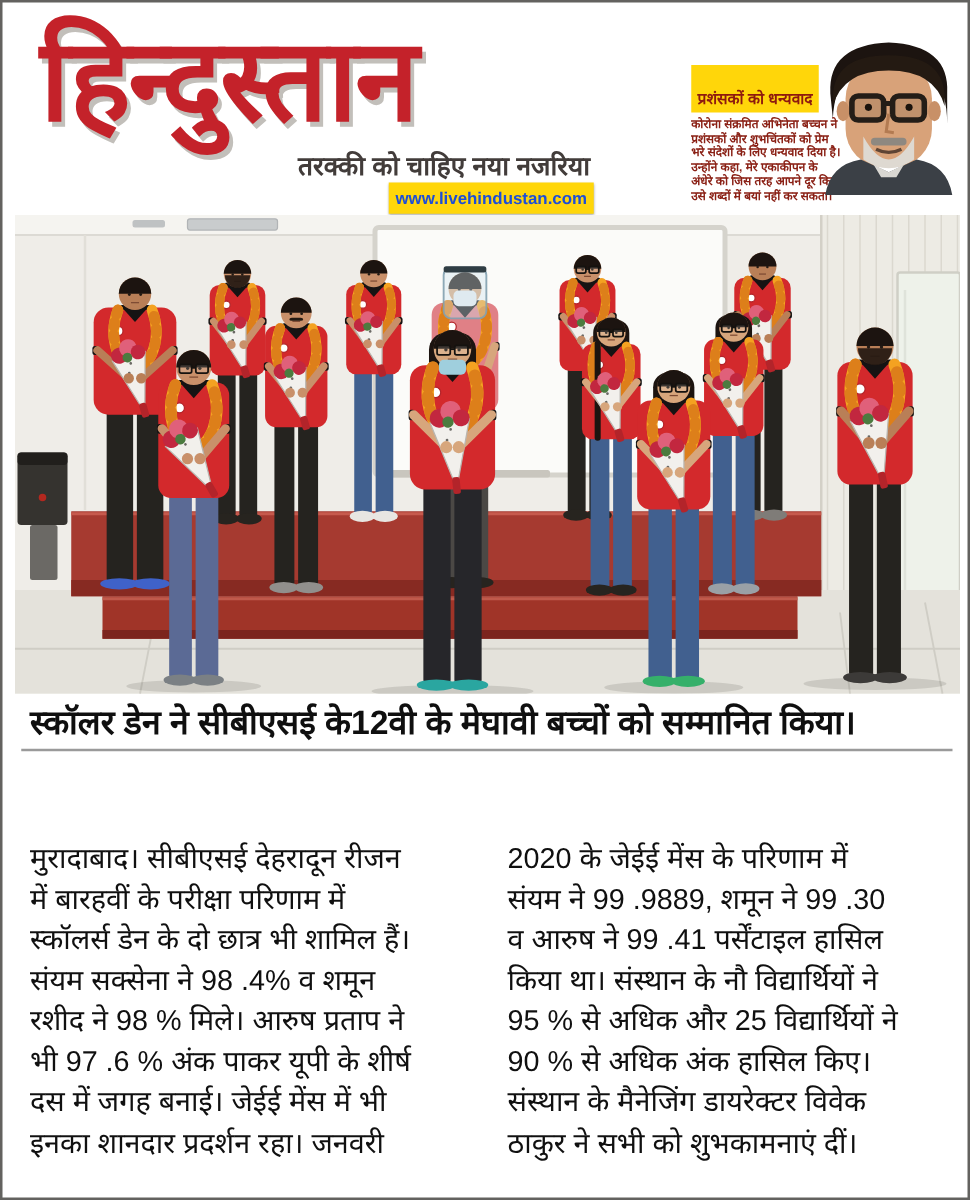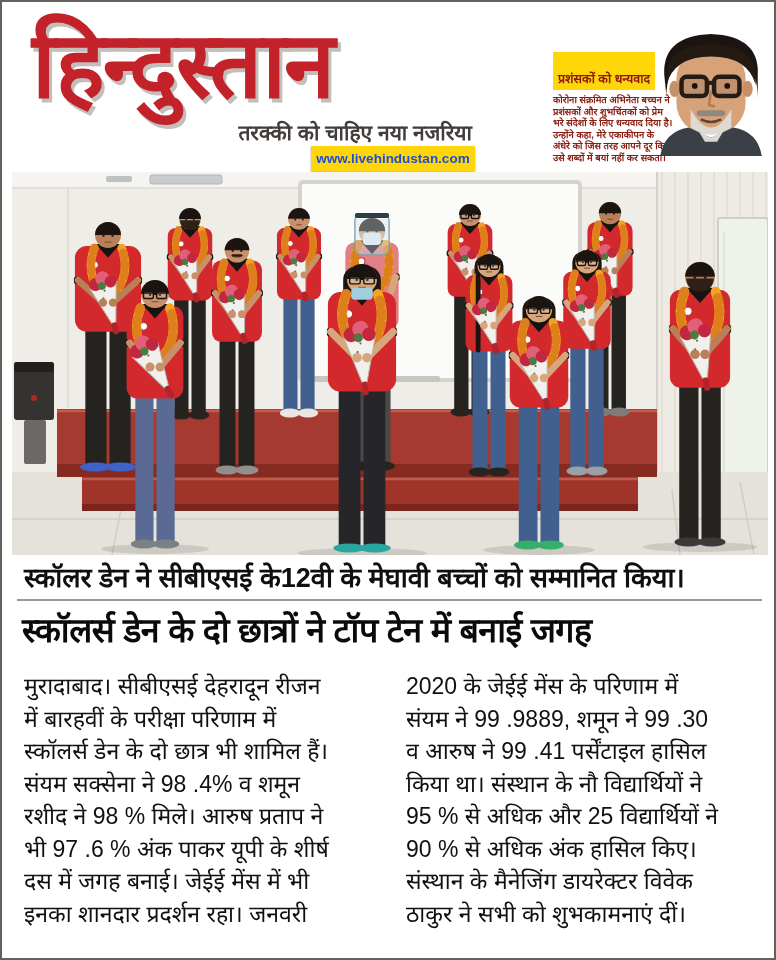--- a/index.html
+++ b/index.html
@@ -554,20 +554,19 @@
         <path d="M 346.237 115.33059999999999 h 7.526" stroke="#7c4a33" stroke-width="1" fill="none"></path>
         <rect x="337.65736" y="104.34263999999999" width="10.536399999999999" height="7.526" fill="rgba(250,250,250,0.15)" rx="1.5" stroke="#15120f" stroke-width="1.4"></rect>
         <rect x="351.80624" y="104.34263999999999" width="10.536399999999999" height="7.526" fill="rgba(250,250,250,0.15)" rx="1.5" stroke="#15120f" stroke-width="1.4"></rect>
         <line x1="348.19376" y1="107.35304" x2="351.80624" y2="107.35304" stroke="#15120f" stroke-width="1.4"></line>
         <rect x="339.16256" y="115.78215999999999" width="21.674879999999998" height="12.0416" fill="#9fcfdd" rx="4"></rect>
       </svg>
   </figure>
 
   <div class="caption">स्कॉलर डेन ने सीबीएसई के12वी के मेघावी बच्चों को सम्मानित किया।</div>
   <hr class="rule">
-  <h1 class="headline">स्कॉलर्स डेन के दो छात्रों ने टॉप टेन में बनाई जगह</h1>
 
   <div class="article">
     <div class="col col1">मुरादाबाद। सीबीएसई देहरादून रीजन<br>में बारहवीं के परीक्षा परिणाम में<br>स्कॉलर्स डेन के दो छात्र भी शामिल हैं।<br>संयम सक्सेना ने 98 .4% व शमून<br>रशीद ने 98 % मिले। आरुष प्रताप ने<br>भी 97 .6 % अंक पाकर यूपी के शीर्ष<br>दस में जगह बनाई। जेईई मेंस में भी<br>इनका शानदार प्रदर्शन रहा। जनवरी</div>
     <div class="col col2">2020 के जेईई मेंस के परिणाम में<br>संयम ने 99 .9889, शमून ने 99 .30<br>व आरुष ने 99 .41 पर्सेंटाइल हासिल<br>किया था। संस्थान के नौ विद्यार्थियों ने<br>95 % से अधिक और 25 विद्यार्थियों ने<br>90 % से अधिक अंक हासिल किए।<br>संस्थान के मैनेजिंग डायरेक्टर विवेक<br>ठाकुर ने सभी को शुभकामनाएं दीं।</div>
   </div>
 
 </div>
 
 </body></html>

